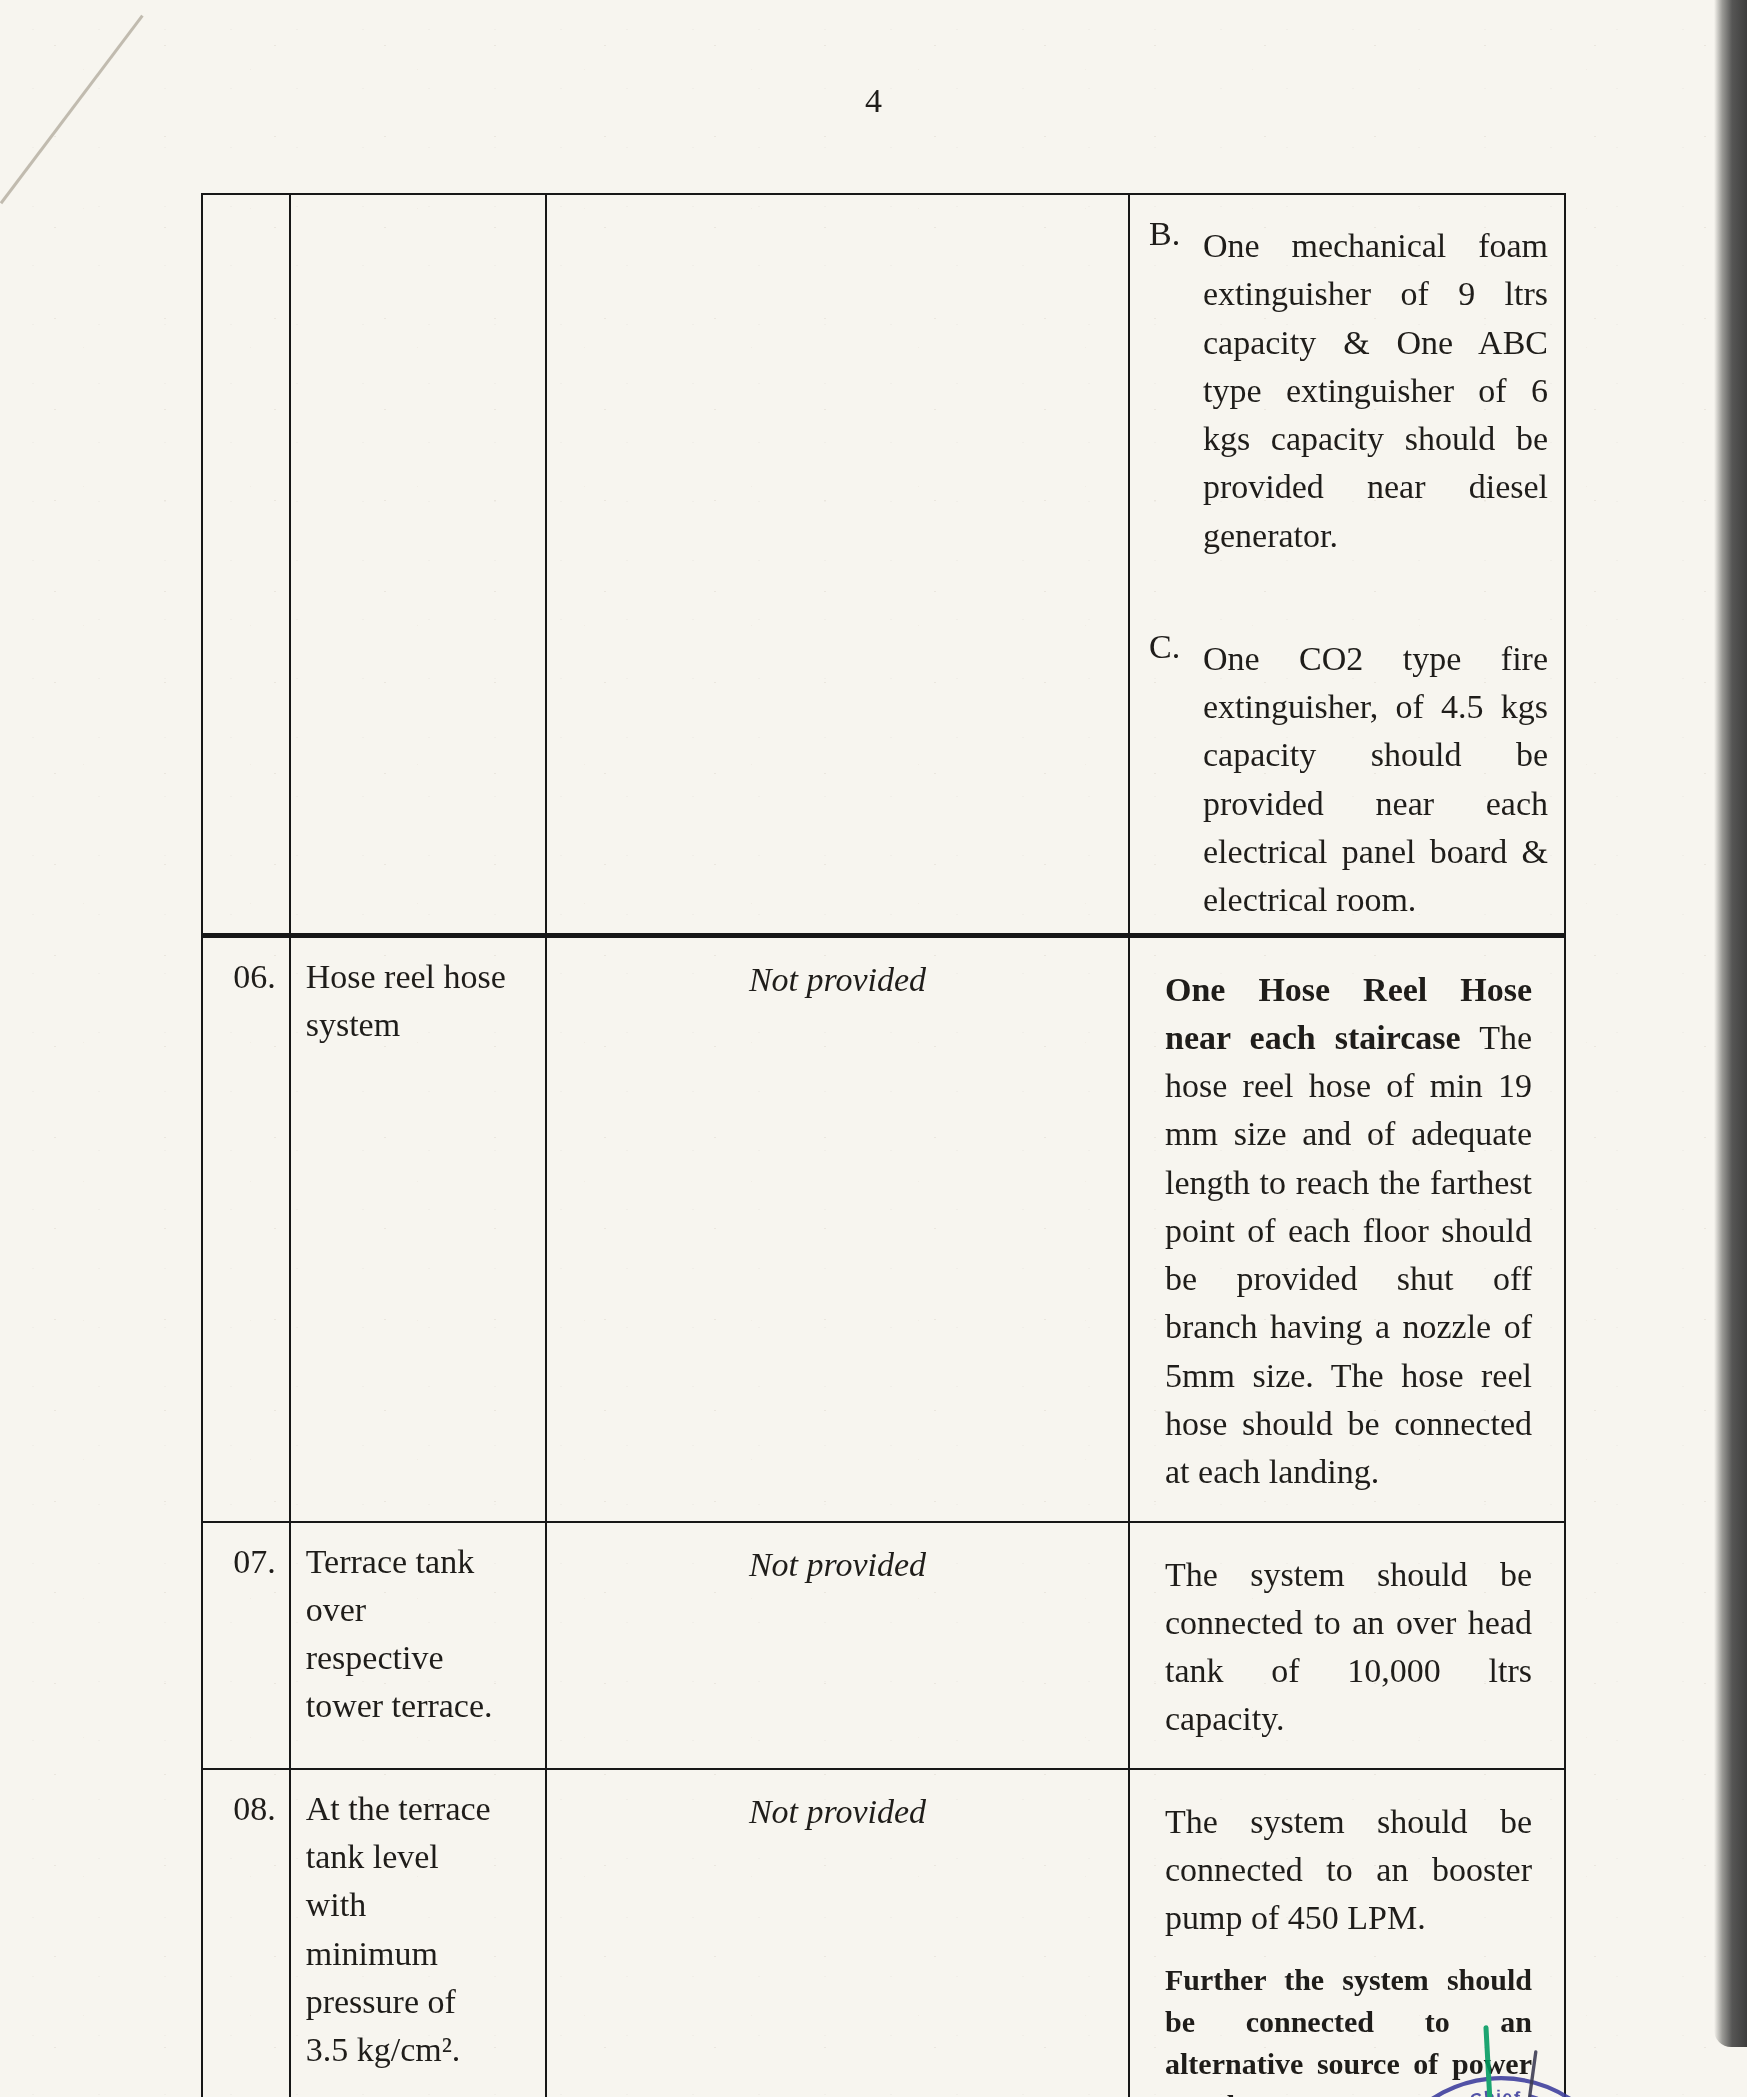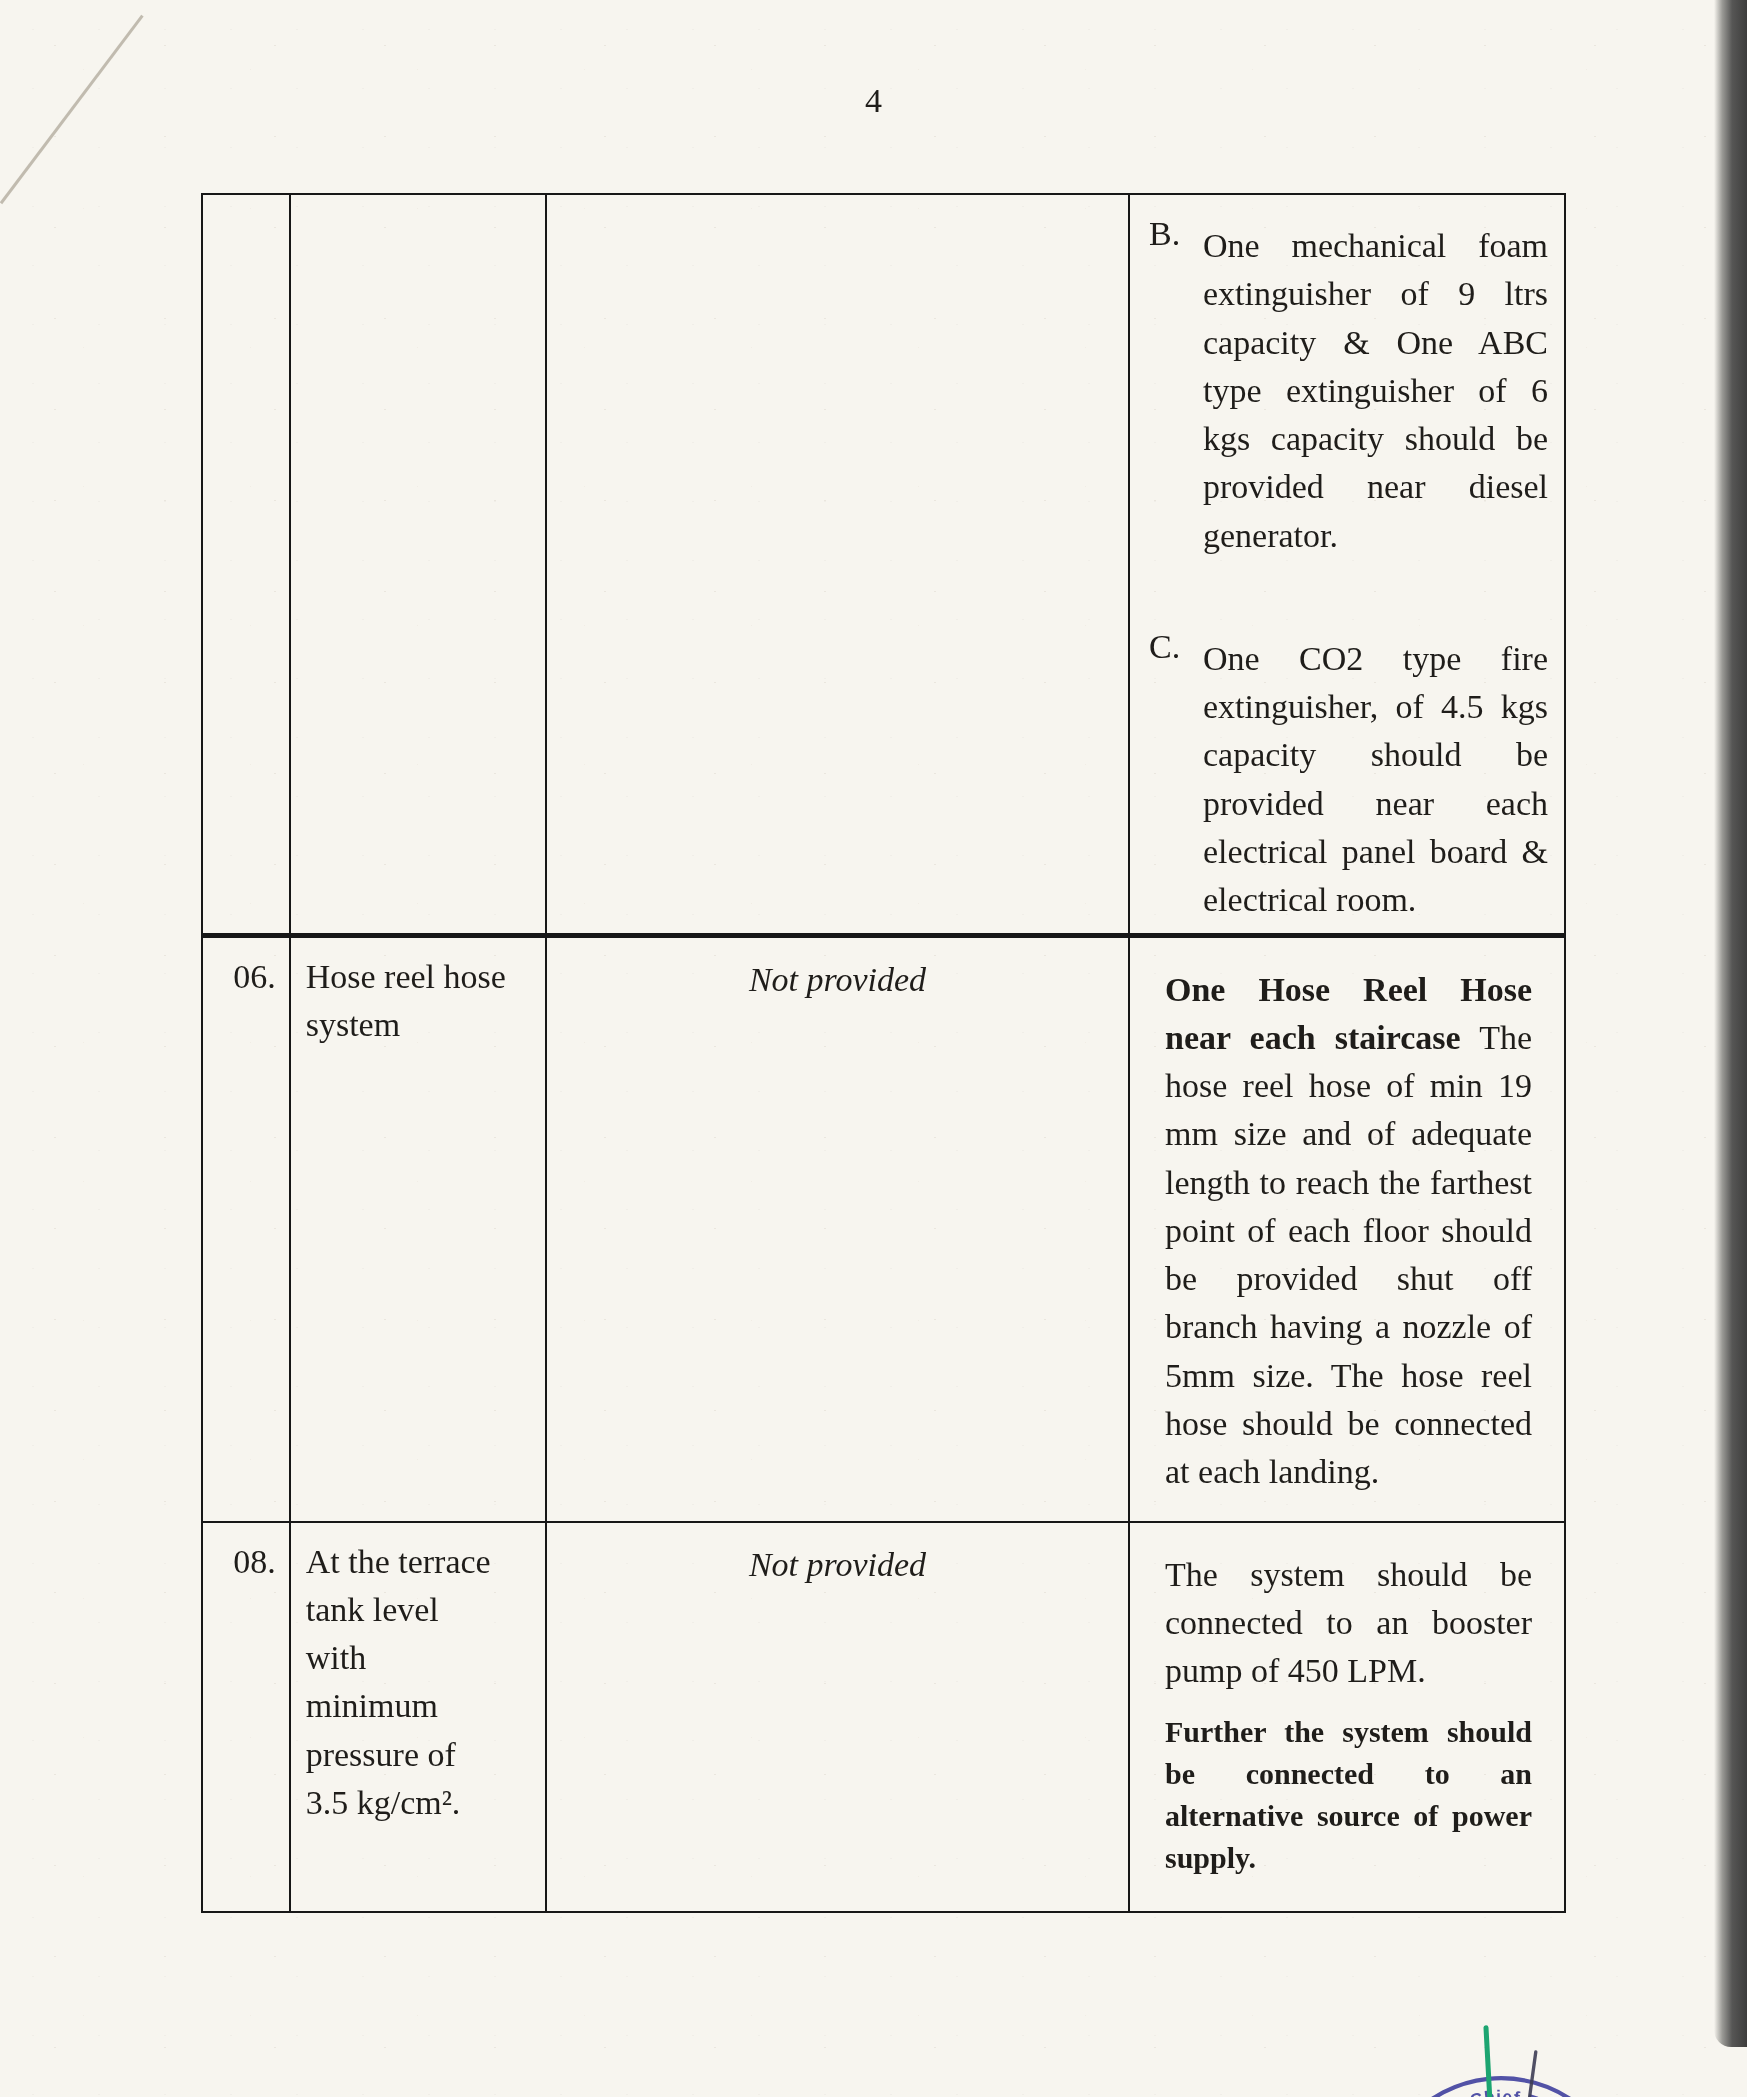--- a/index.html
+++ b/index.html
@@ -99,20 +99,31 @@
     </tr>
     <tr class="r06">
       <td class="c-num">06.</td>
       <td class="c-desc">Hose reel hose
 system</td>
       <td class="c-status">Not provided</td>
       <td class="c-req">
         <p class="req-p"><span class="bold">One Hose Reel Hose near each staircase</span> <span>The hose reel hose of min 19 mm size and of adequate length to reach the farthest point of each floor should be provided shut off branch having a nozzle of 5mm size. The hose reel hose should be connected at each landing.</span></p>
       </td>
     </tr>
+    <tr class="r07">
+      <td class="c-num">07.</td>
+      <td class="c-desc">Terrace tank
+over
+respective
+tower terrace.</td>
+      <td class="c-status">Not provided</td>
+      <td class="c-req">
+        <p class="req-p">The system should be connected to an over head tank of 10,000 ltrs capacity.</p>
+      </td>
+    </tr>
     <tr class="r08">
       <td class="c-num">08.</td>
       <td class="c-desc">At the terrace
 tank level
 with
 minimum
 pressure of
 3.5 kg/cm².</td>
       <td class="c-status">Not provided</td>
       <td class="c-req">

